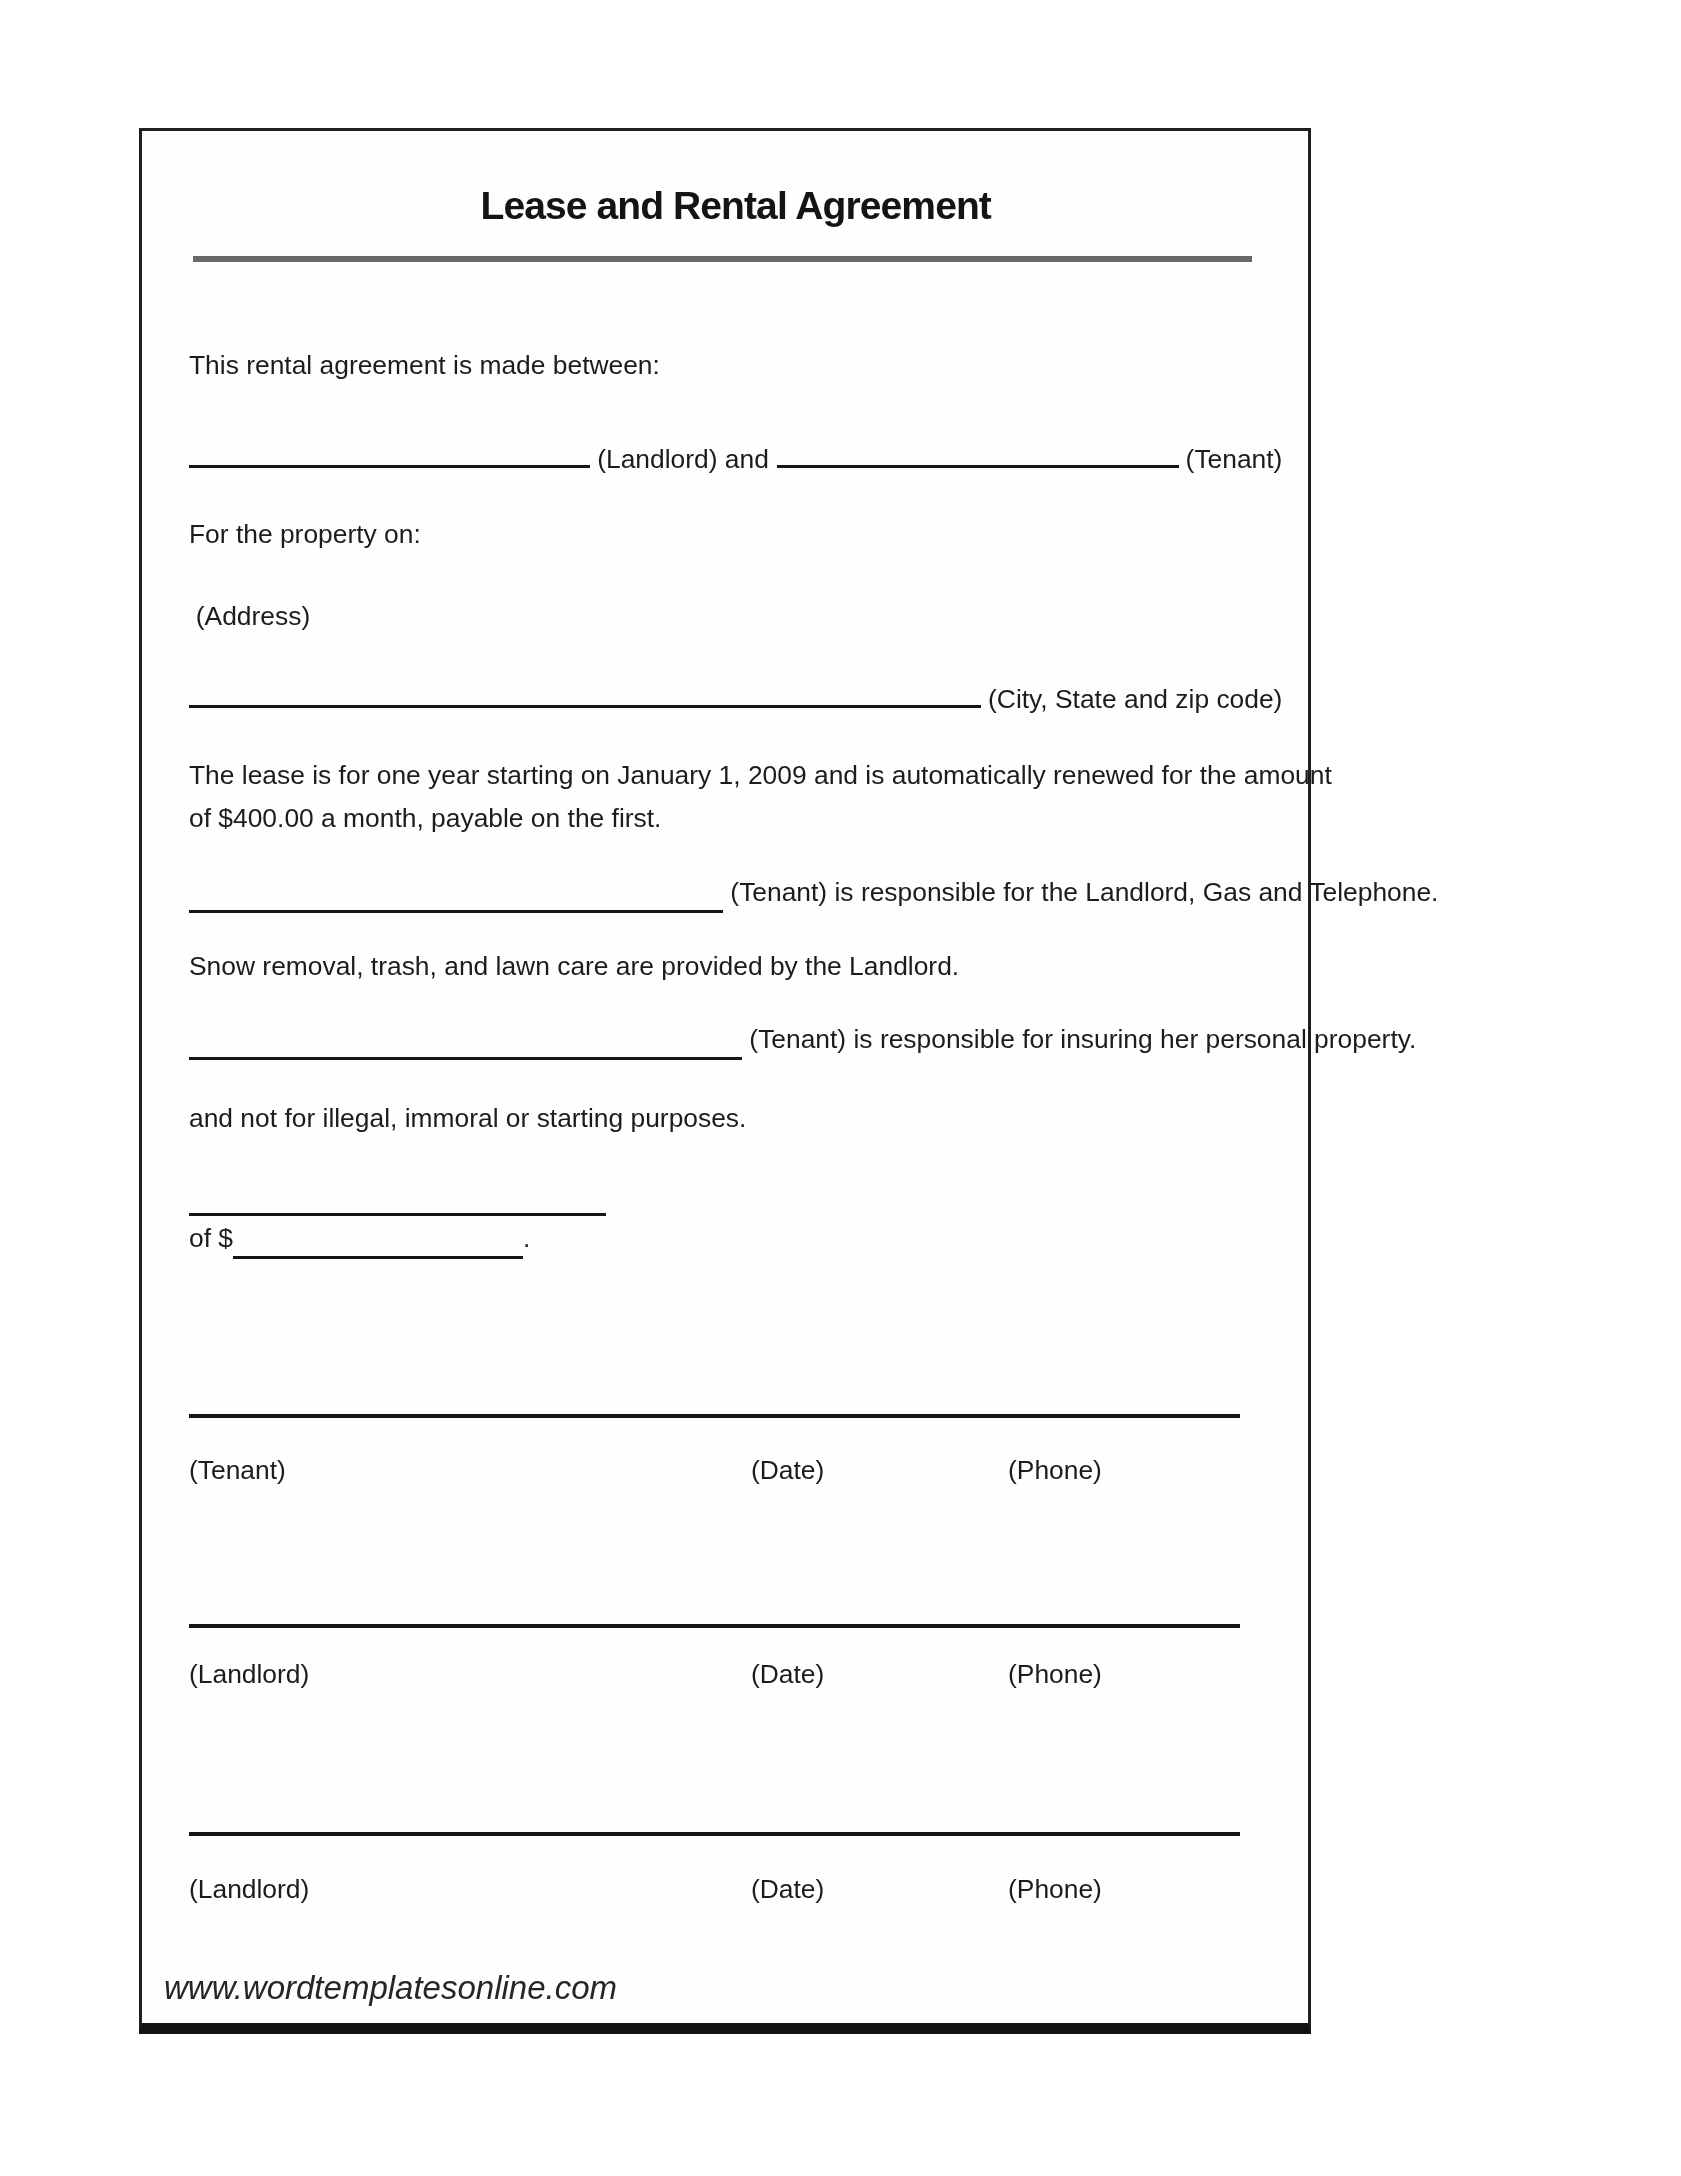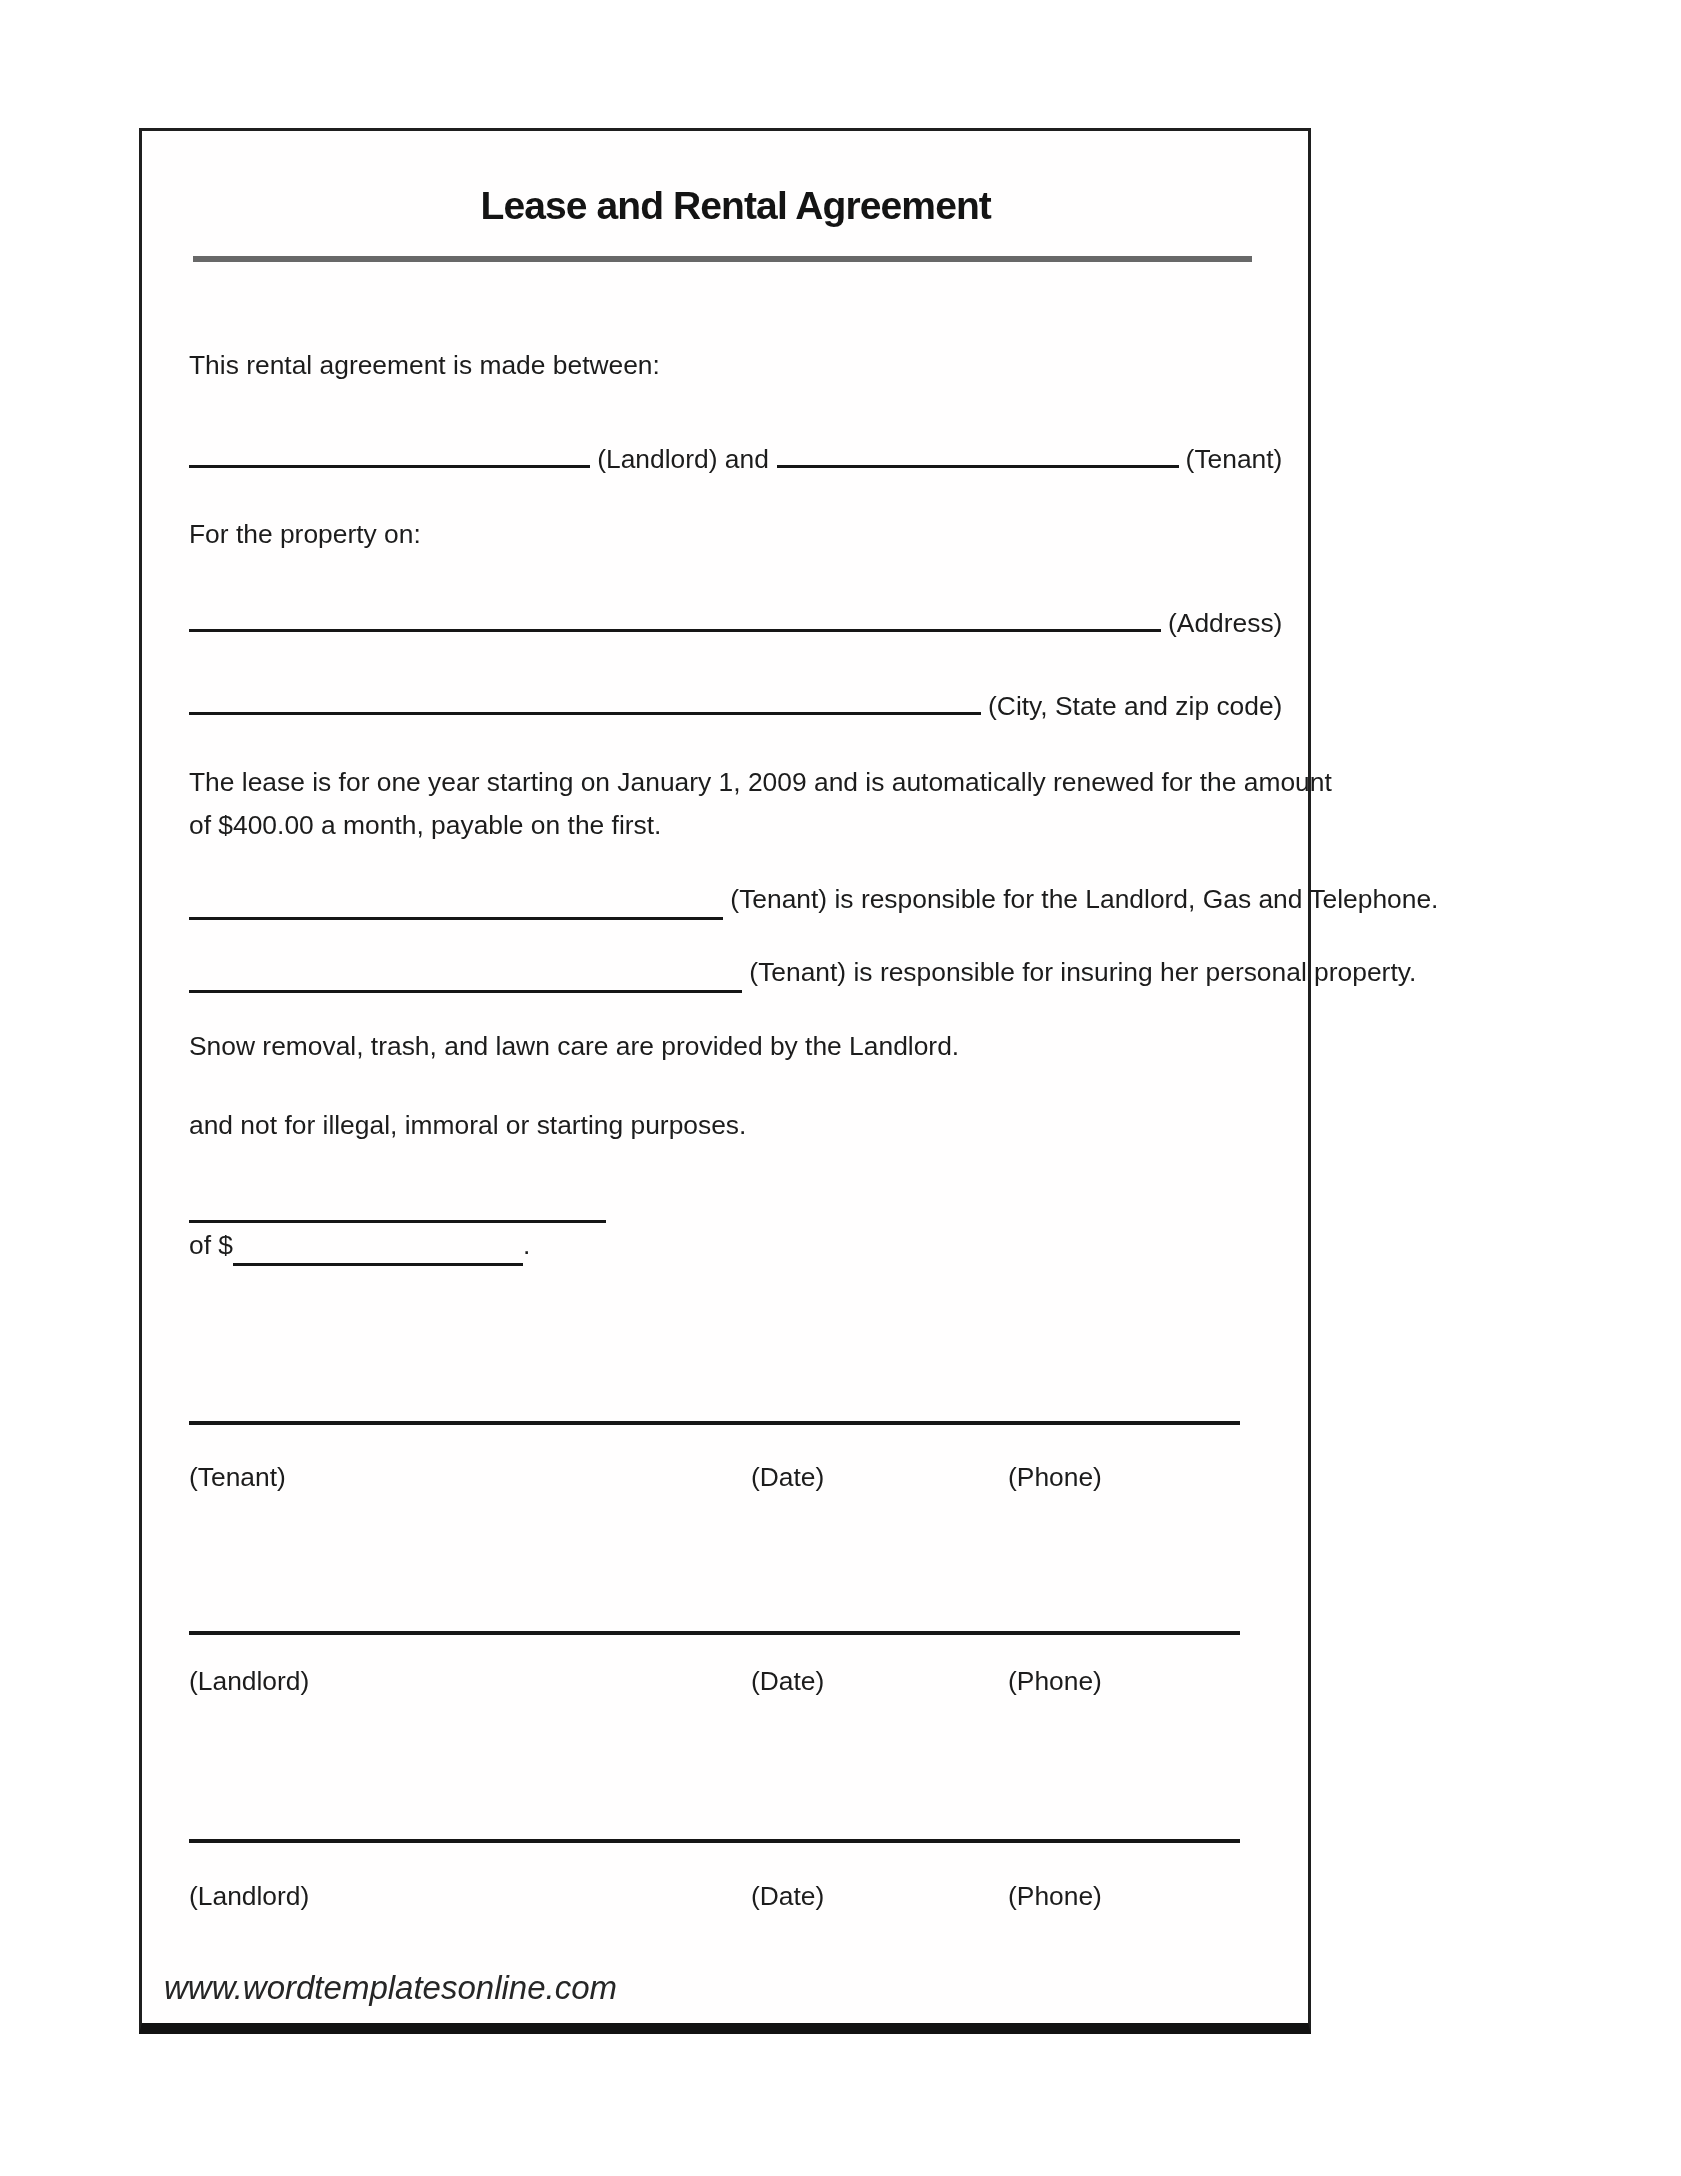--- a/index.html
+++ b/index.html
@@ -50,21 +50,21 @@
   .labrow .lab-phone{position:absolute;left:819px;}
   .footer{
     position:absolute;left:22px;bottom:16px;
     font-size:33px;font-style:italic;color:#262626;
     letter-spacing:0px;
   }
   
   .m-intro{margin-top:82px;}
   .m-parties{margin-top:41px;justify-content:space-between;}
   .m-prop{margin-top:31.5px;}
-  .m-addr{margin-top:36px;}
+  .m-addr{margin-top:36px;flex-direction:column;}
   .m-city{margin-top:30px;}
   .m-lease{margin-top:33px;}
   .m-util{margin-top:31px;}
   .m-snow{margin-top:31px;}
   .m-insur{margin-top:30px;}
   .m-resid{margin-top:36px;}
   .m-animals{margin-top:34px;}
   .m-sig1{margin-top:120px;}
   .m-lab1{margin-top:31px;}
   .m-sig2{margin-top:98px;}
@@ -105,26 +105,26 @@
   <div class="m-lease">
     <div class="body-line">The lease is for one year starting on January 1, 2009 and is automatically renewed for the amount</div>
     <div class="body-line">of $400.00 a month, payable on the first.</div>
   </div>
 
   <div class="body-line m-util">
     <span class="bl" style="width:534px"></span>
     <span>(Tenant) is responsible for the Landlord, Gas and Telephone.</span>
   </div>
 
+  <div class="body-line m-snow">Snow removal, trash, and lawn care are provided by the Landlord.</div>
+
   <div class="body-line m-insur">
     <span class="bl" style="width:553px"></span>
     <span>(Tenant) is responsible for insuring her personal property.</span>
   </div>
-
-  <div class="body-line m-snow">Snow removal, trash, and lawn care are provided by the Landlord.</div>
 
   <div class="m-resid">
     <div class="body-line">and not for illegal, immoral or starting purposes.</div>
   </div>
 
   <div class="m-animals">
     <div class="body-line">
       <span class="bl" style="width:417px"></span>
     </div>
     <div class="body-line">

